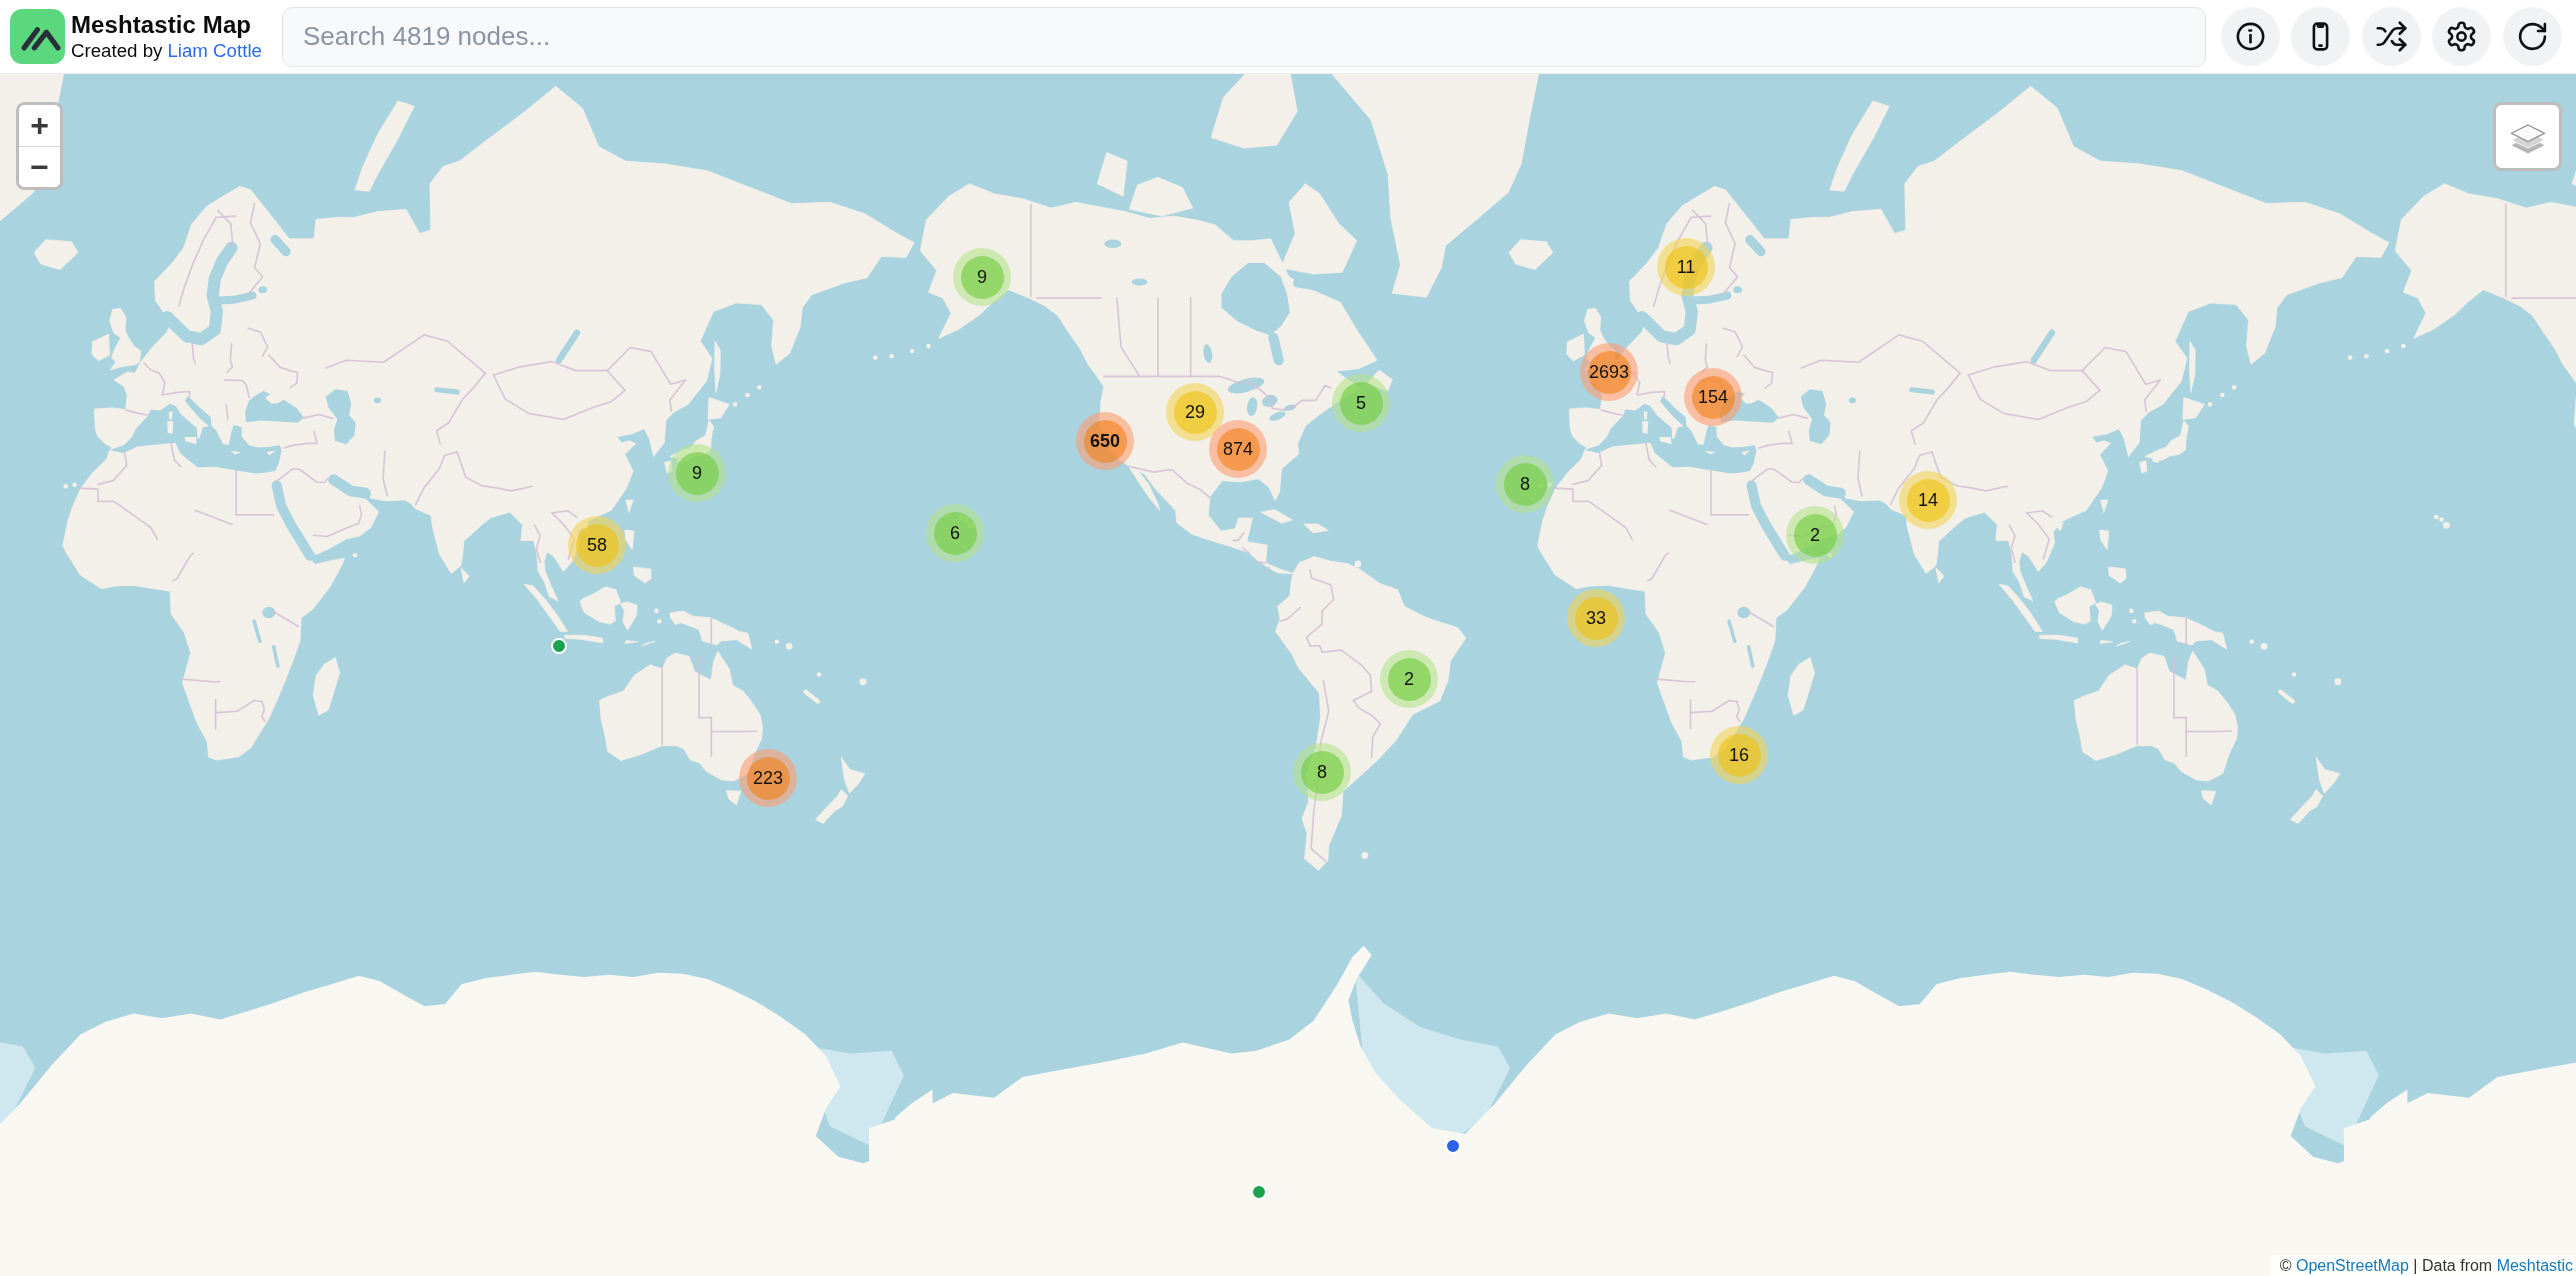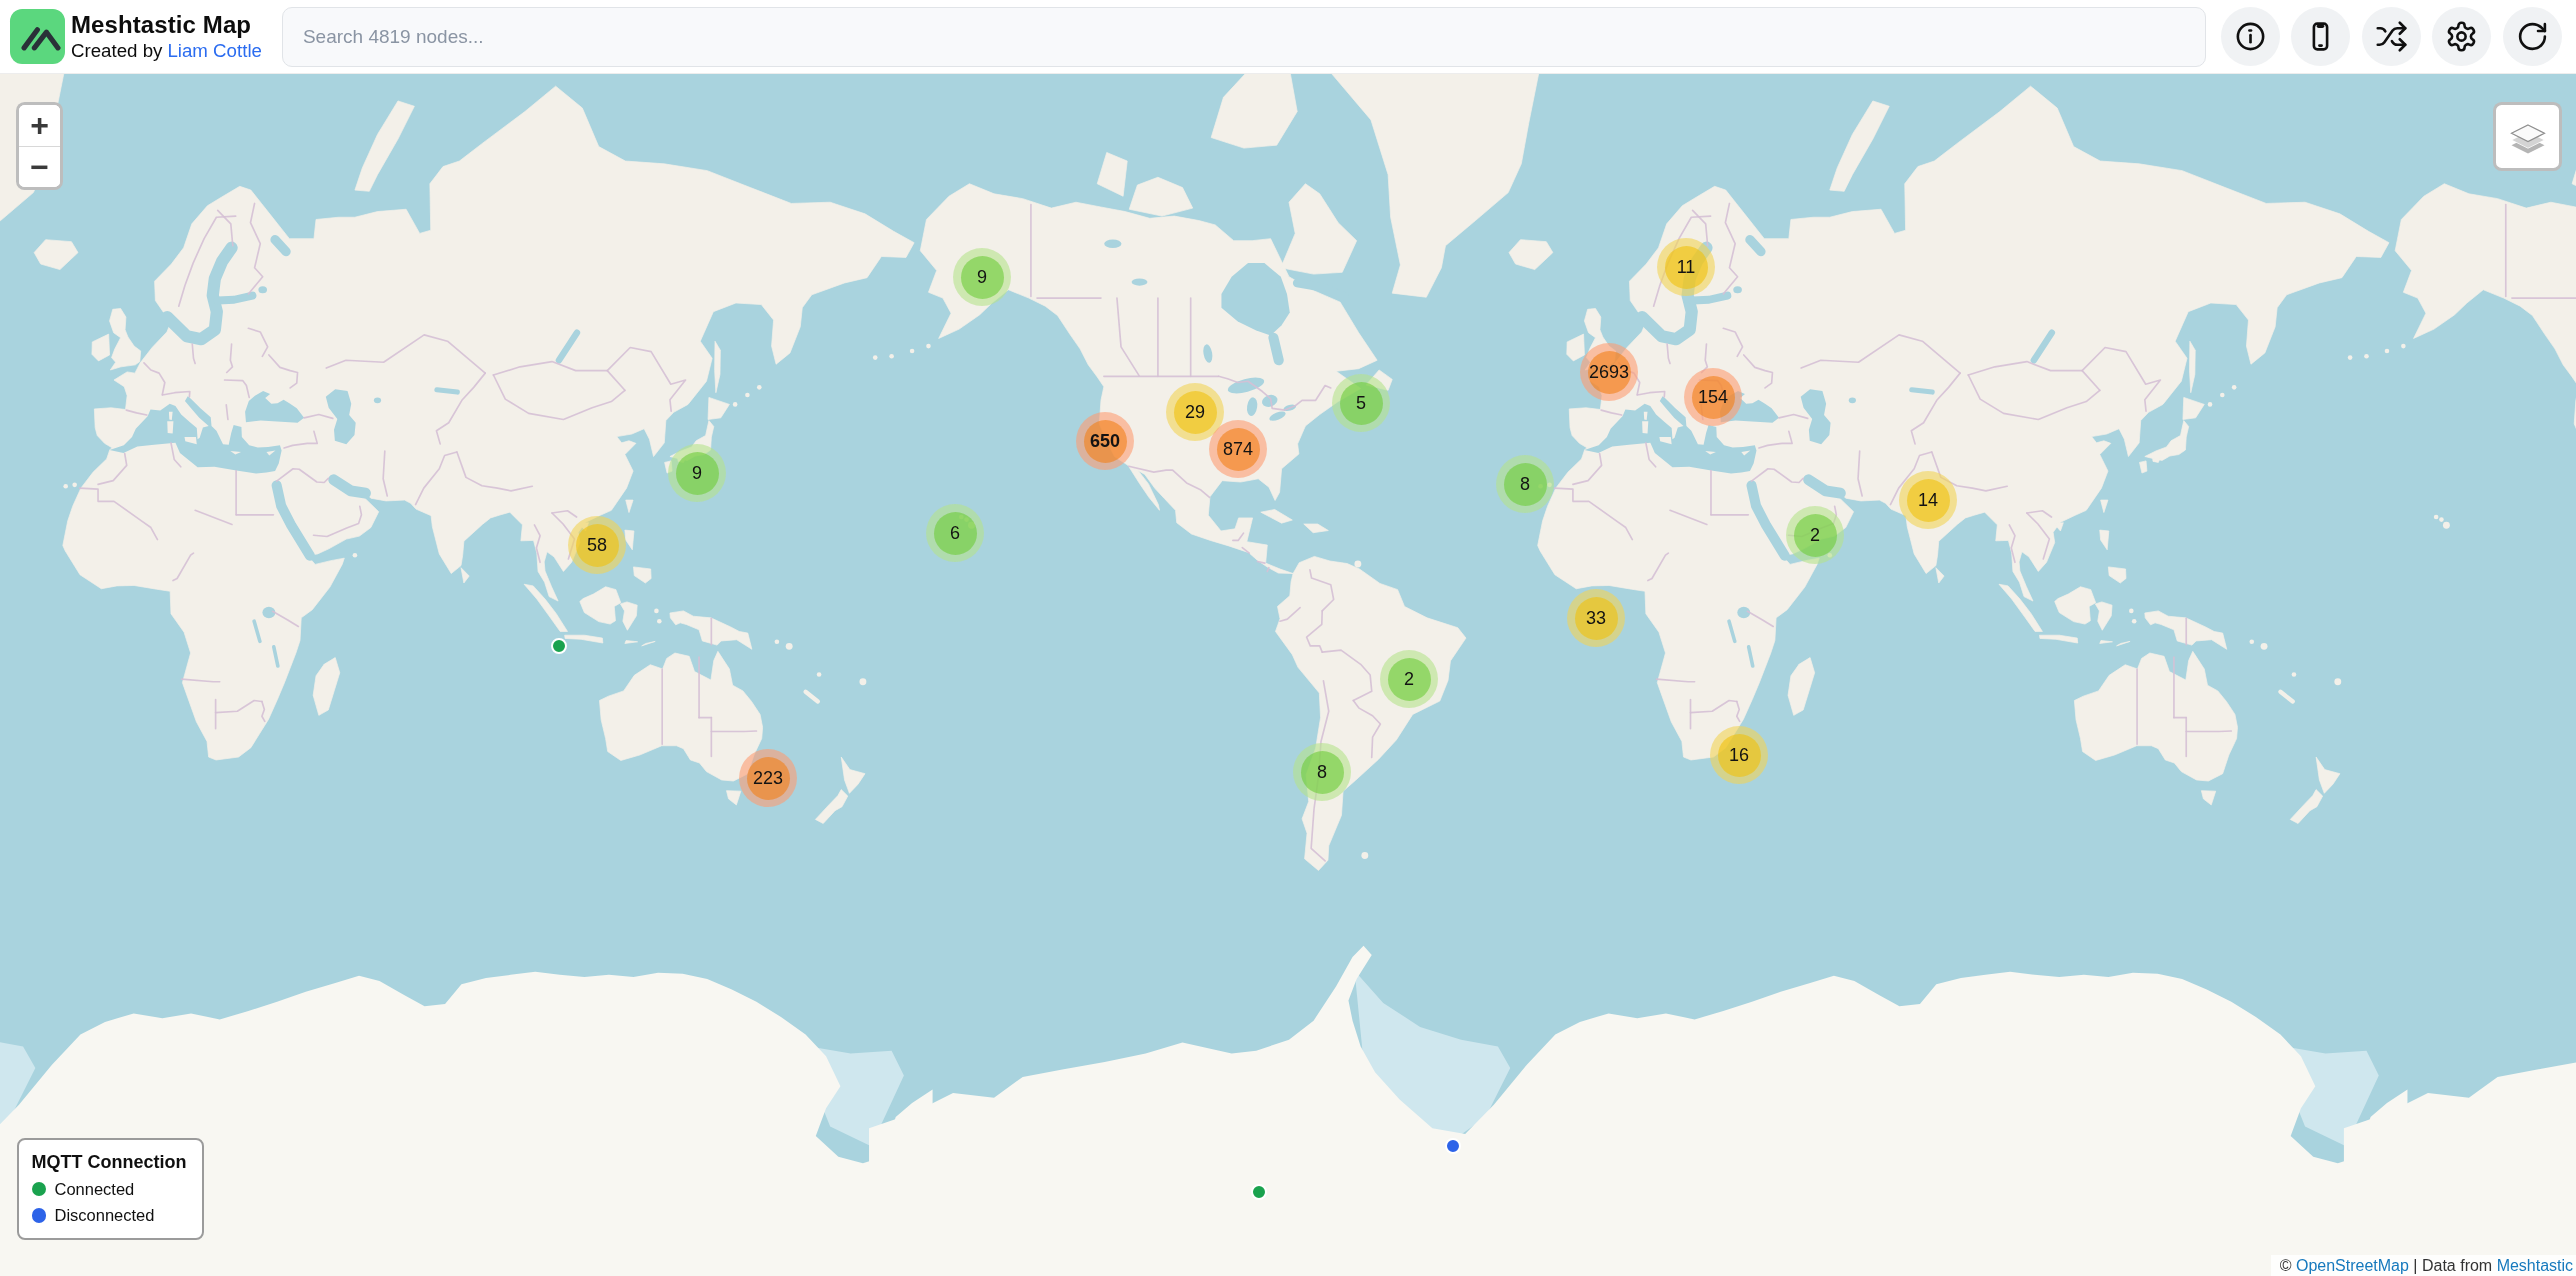--- a/index.html
+++ b/index.html
@@ -12,21 +12,21 @@
   #header { position:absolute; left:0; top:0; width:100%; height:74px; background:#ffffff;
             display:flex; align-items:center; z-index:10; border-bottom:0.7px solid #ededed; padding:0 14.4px 0 10px; }
   #logo { width:55px; height:55px; border-radius:12.2px; background:#5bd77e; flex:0 0 auto;
           display:flex; align-items:center; justify-content:center; }
   #title-block { margin-left:6px; flex:0 0 auto; }
   #app-title { font-size:24px; font-weight:bold; color:#0d0d0d; line-height:1.15; letter-spacing:0.1px; }
   #byline { font-size:18.7px; color:#0d0d0d; line-height:1.25; }
   #byline a { color:#2b6cf0; text-decoration:none; margin-left:5px; }
   #search-wrap { flex:1 1 auto; margin:0 14.4px 0 20px; }
   #search-input { width:100%; height:60px; border:1.4px solid #e1e4e8; background:#f8f9fb; border-radius:10px;
-                  font-size:19px; color:#30384a; padding:0 20px; outline:none; font-family:"Liberation Sans",sans-serif; }
+                  font-size:26px; color:#30384a; padding:0 20px; outline:none; font-family:"Liberation Sans",sans-serif; }
   #search-input::placeholder { color:#8a94a3; }
   #toolbar { display:flex; gap:11.5px; flex:0 0 auto; }
   .tbtn { width:59px; height:59px; border-radius:50%; background:#f0f2f4; display:flex; align-items:center;
           justify-content:center; cursor:pointer; color:#101010; }
   .tbtn svg { display:block; }
 
   
   #zoom-ctrl { position:absolute; left:16px; top:102px; width:47px; background:#fff; z-index:5;
                border:3.6px solid rgba(0,0,0,.26); border-radius:8.6px; overflow:hidden; }
   .zoom-btn { width:100%; height:41px; display:flex; align-items:center; justify-content:center;
@@ -334,33 +334,20 @@
   </div>
 
   <div id="layers-ctrl">
     <svg width="42" height="42" viewBox="0 0 56 56">
       <polygon points="28,28 50,39 28,50 6,39" fill="#b5b5b5"></polygon>
       <polygon points="28,21 50,32 28,43 6,32" fill="#d4d4d4" stroke="#ffffff" stroke-width="1"></polygon>
       <polygon points="28,12 50,23 28,34 6,23" fill="#fafafa" stroke="#8f8f8f" stroke-width="1.6"></polygon>
     </svg>
   </div>
 
-  <div id="legend">
-    <div id="legend-title">MQTT Connection</div>
-    <div id="legend-rows">
-        <div class="legend-row">
-          <span class="legend-dot" style="background: rgb(26, 162, 78);"></span>
-          <span>Connected</span>
-        </div>
-        <div class="legend-row">
-          <span class="legend-dot" style="background: rgb(45, 99, 232);"></span>
-          <span>Disconnected</span>
-        </div>
-      </div>
-  </div>
 
   <div id="attribution"><span>© </span><a href="#">OpenStreetMap</a><span> | Data from </span><a href="#">Meshtastic</a></div>
 
   <div id="header">
     <div id="logo">
       <svg width="46" height="46" viewBox="0 0 76 76">
         <path d="M15 56 L37 26" stroke="#2a3038" stroke-width="8.5" stroke-linecap="round" fill="none"></path>
         <path d="M32 56 L52 30 L71 56" stroke="#2a3038" stroke-width="8.5" stroke-linecap="round" stroke-linejoin="round" fill="none"></path>
       </svg>
     </div>

